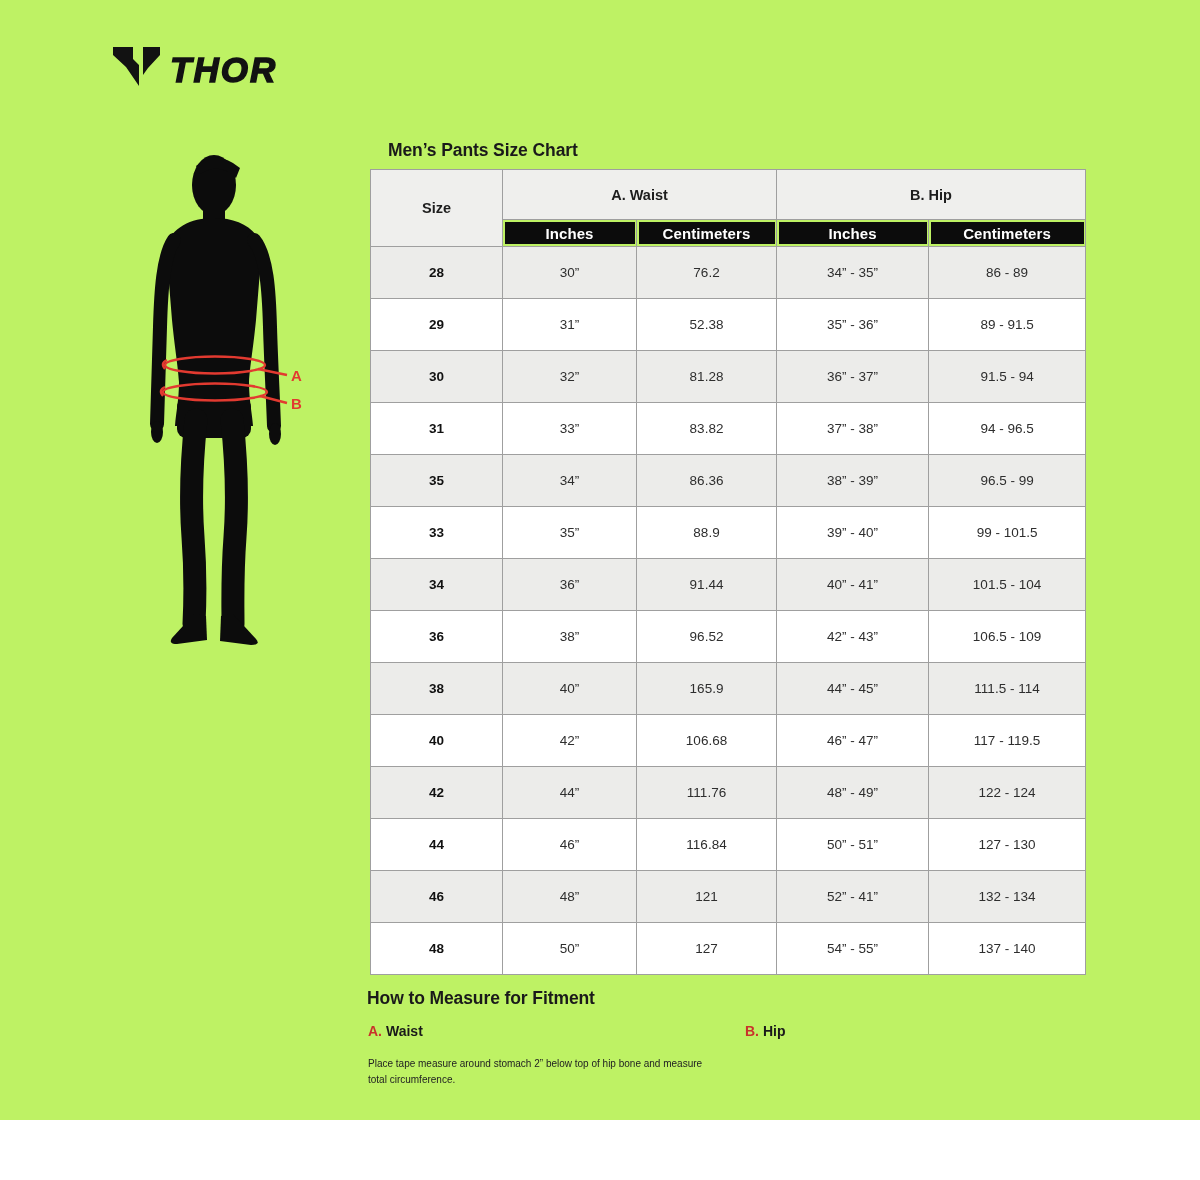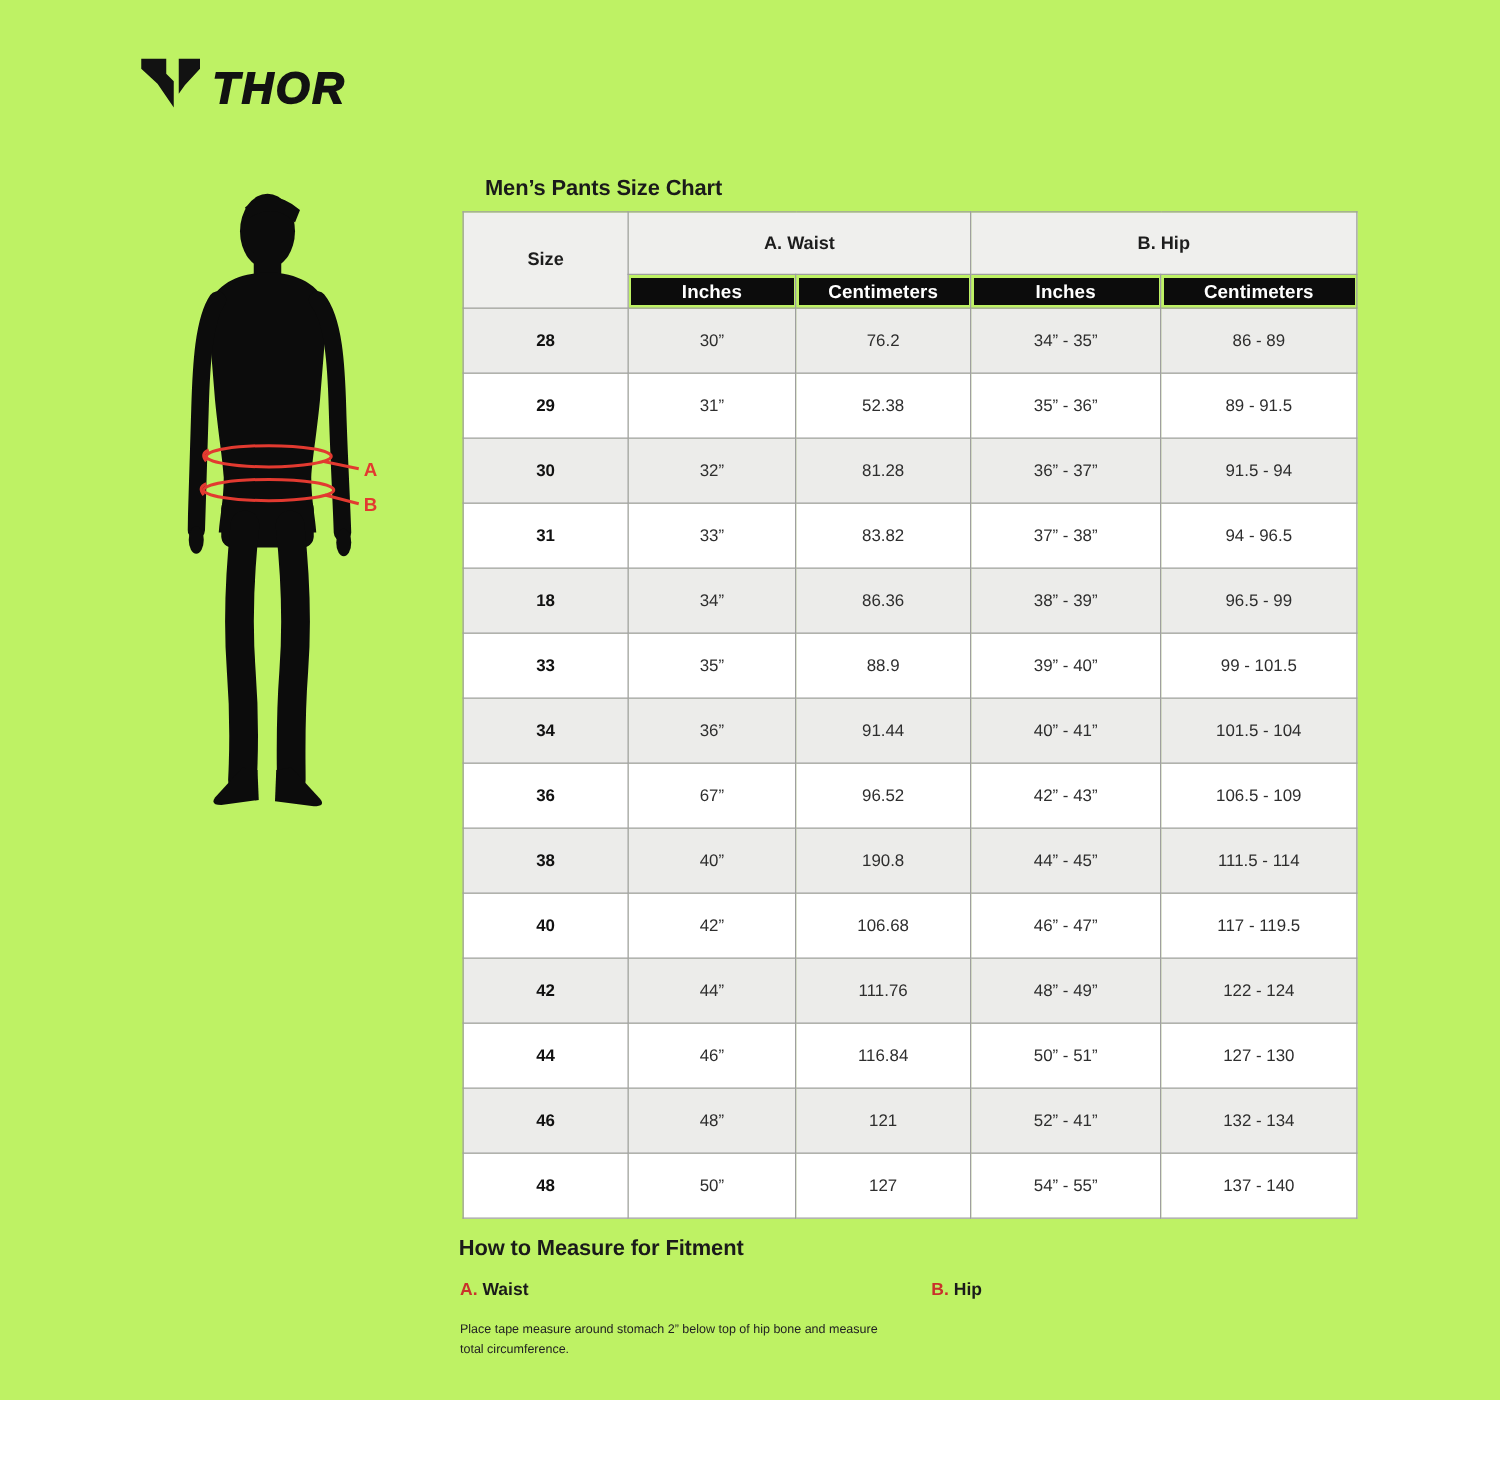--- a/index.html
+++ b/index.html
@@ -140,21 +140,21 @@
             <td>91.5 - 94</td>
           </tr>
           <tr>
             <td class="size-col">31</td>
             <td>33”</td>
             <td>83.82</td>
             <td>37” - 38”</td>
             <td>94 - 96.5</td>
           </tr>
           <tr>
-            <td class="size-col">18</td>
+            <td class="size-col">35</td>
             <td>34”</td>
             <td>86.36</td>
             <td>38” - 39”</td>
             <td>96.5 - 99</td>
           </tr>
           <tr>
             <td class="size-col">33</td>
             <td>35”</td>
             <td>88.9</td>
             <td>39” - 40”</td>
@@ -162,29 +162,29 @@
           </tr>
           <tr>
             <td class="size-col">34</td>
             <td>36”</td>
             <td>91.44</td>
             <td>40” - 41”</td>
             <td>101.5 - 104</td>
           </tr>
           <tr>
             <td class="size-col">36</td>
-            <td>67”</td>
+            <td>38”</td>
             <td>96.52</td>
             <td>42” - 43”</td>
             <td>106.5 - 109</td>
           </tr>
           <tr>
             <td class="size-col">38</td>
             <td>40”</td>
-            <td>190.8</td>
+            <td>165.9</td>
             <td>44” - 45”</td>
             <td>111.5 - 114</td>
           </tr>
           <tr>
             <td class="size-col">40</td>
             <td>42”</td>
             <td>106.68</td>
             <td>46” - 47”</td>
             <td>117 - 119.5</td>
           </tr>

